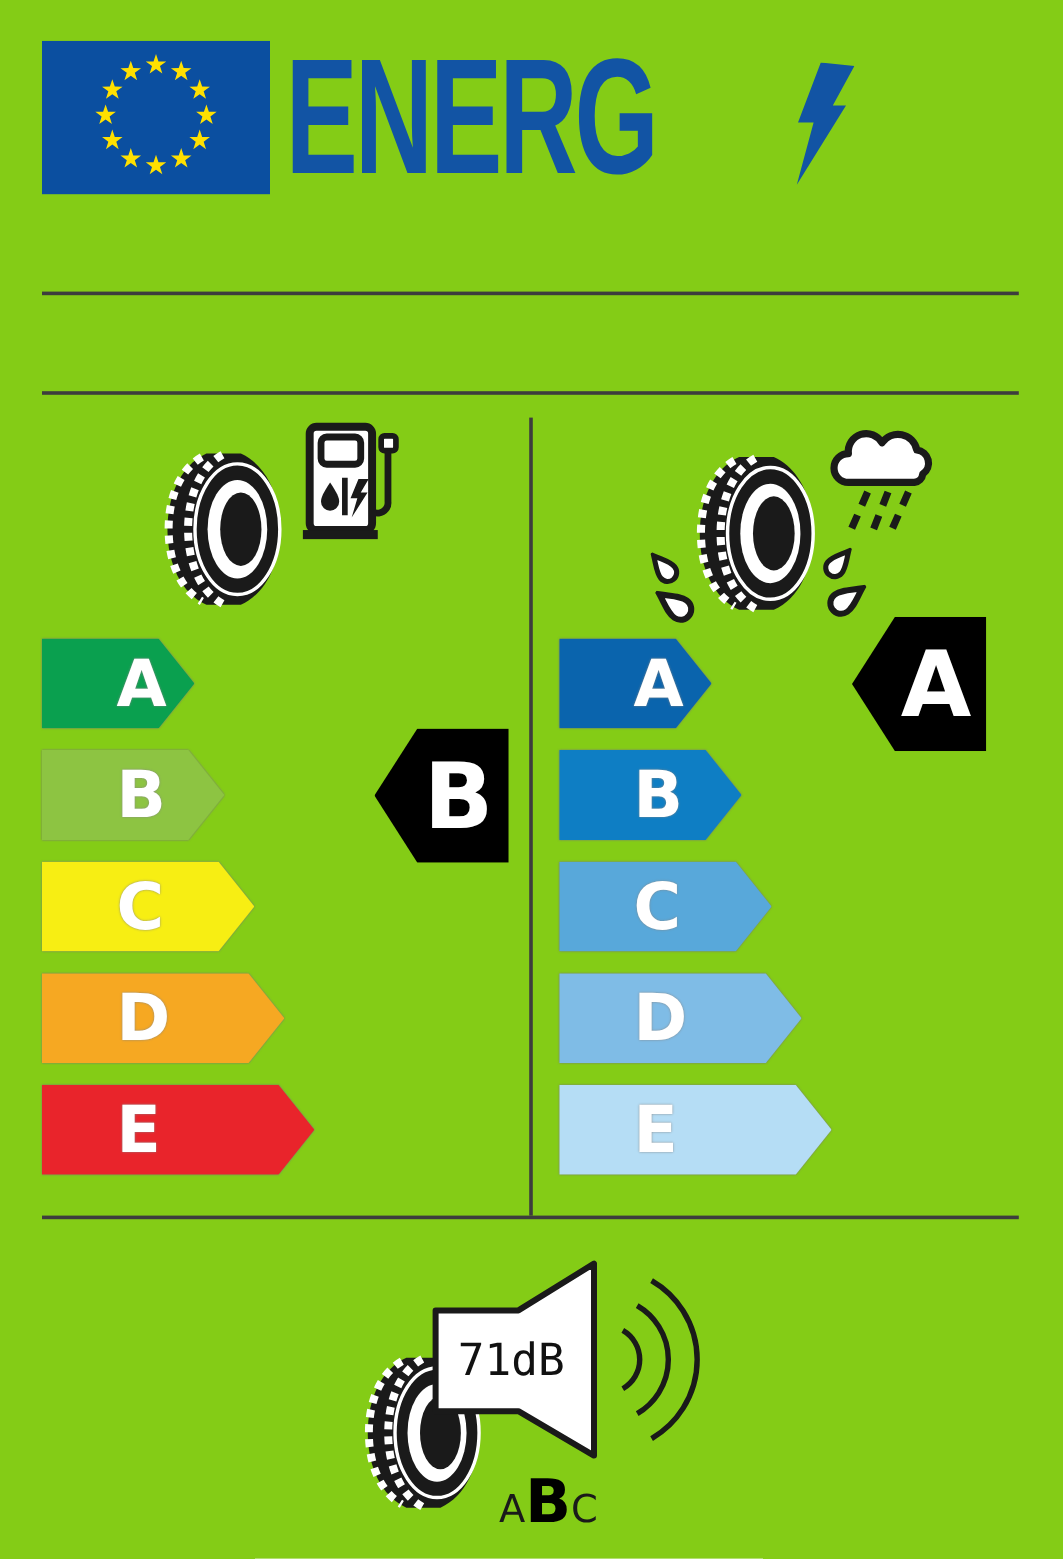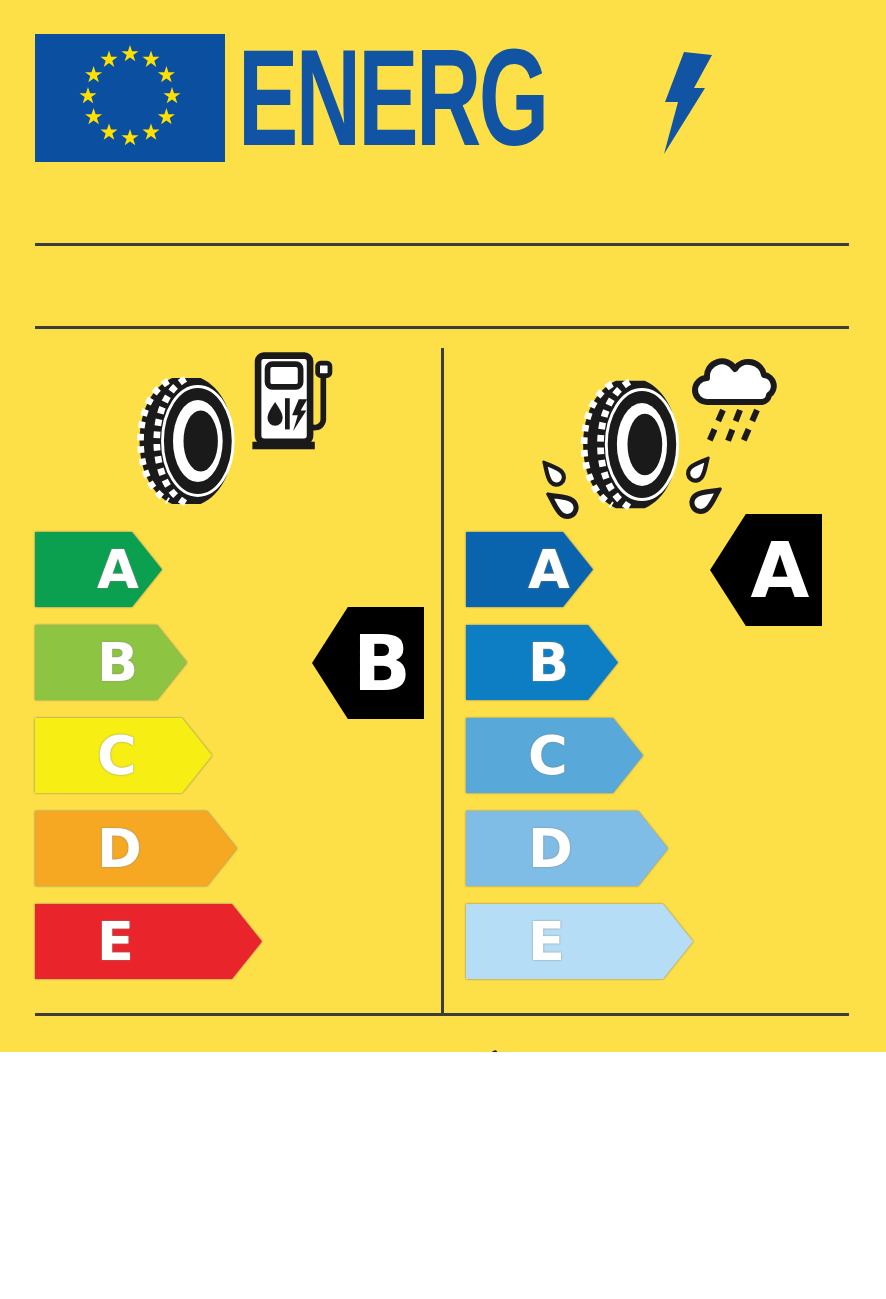--- a/index.html
+++ b/index.html
@@ -1,16 +1,16 @@
 <!DOCTYPE html>
 <html><head>
 <meta charset="utf-8">
 <style>
   html,body{margin:0;padding:0;background:#fff;}
-  .canvas{position:relative;width:886px;height:1052px;background:#fde047;overflow:hidden;
+  .canvas{position:relative;width:886px;height:1299px;background:#84cc16;overflow:hidden;
           font-family:"DejaVu Sans",sans-serif;}
   .abs{position:absolute;}
 
   
   .logo-text{position:absolute;left:238px;top:29px;font:bold 137px/1 "Liberation Sans",sans-serif;
              letter-spacing:-4px;color:#1254a4;transform:scaleX(0.66);transform-origin:left top;
              white-space:nowrap;}
   .brand{position:absolute;left:35px;top:184px;font:bold 44px/1.15 "DejaVu Sans",sans-serif;
          letter-spacing:-1.5px;color:#000;}
 
@@ -201,14 +201,18 @@
       <use href="#tire"></use>
     </svg>
   <svg class="abs" style="left:353px;top:1045px" width="250" height="172" viewBox="0 0 250 172">
     <polygon points="10,47 79,47 142,8 142,168 79,131 10,131" fill="#fff" stroke="#1a1a1a" stroke-width="5" stroke-linejoin="round"></polygon>
     <g fill="none" stroke="#1a1a1a" stroke-width="4.5">
       <path d="M166 63.7 A 28 28 0 0 1 166 112.3"></path>
       <path d="M178 43 A 52 52 0 0 1 178 133"></path>
       <path d="M190 22.2 A 76 76 0 0 1 190 153.8"></path>
     </g>
   </svg>
+  <div class="noise-db">71dB</div>
+  <div class="noise-classes">
+    <span class="small">A</span><span class="big">B</span><span class="small">C</span>
+  </div>
 
 </div>
 
 </body></html>

